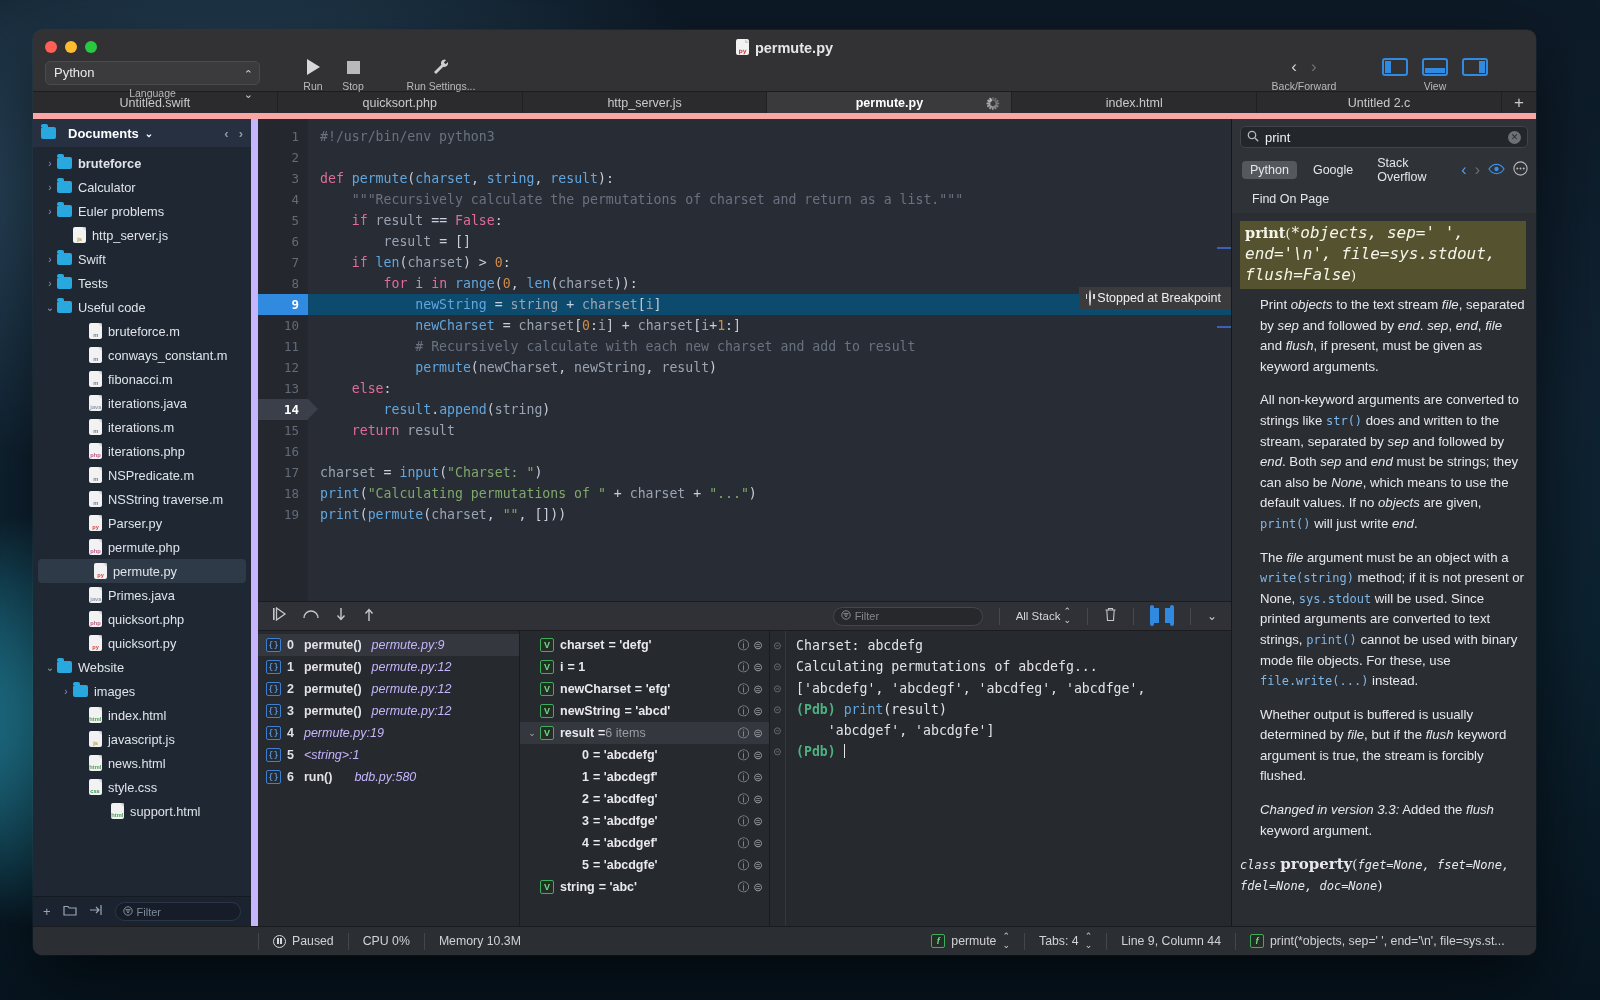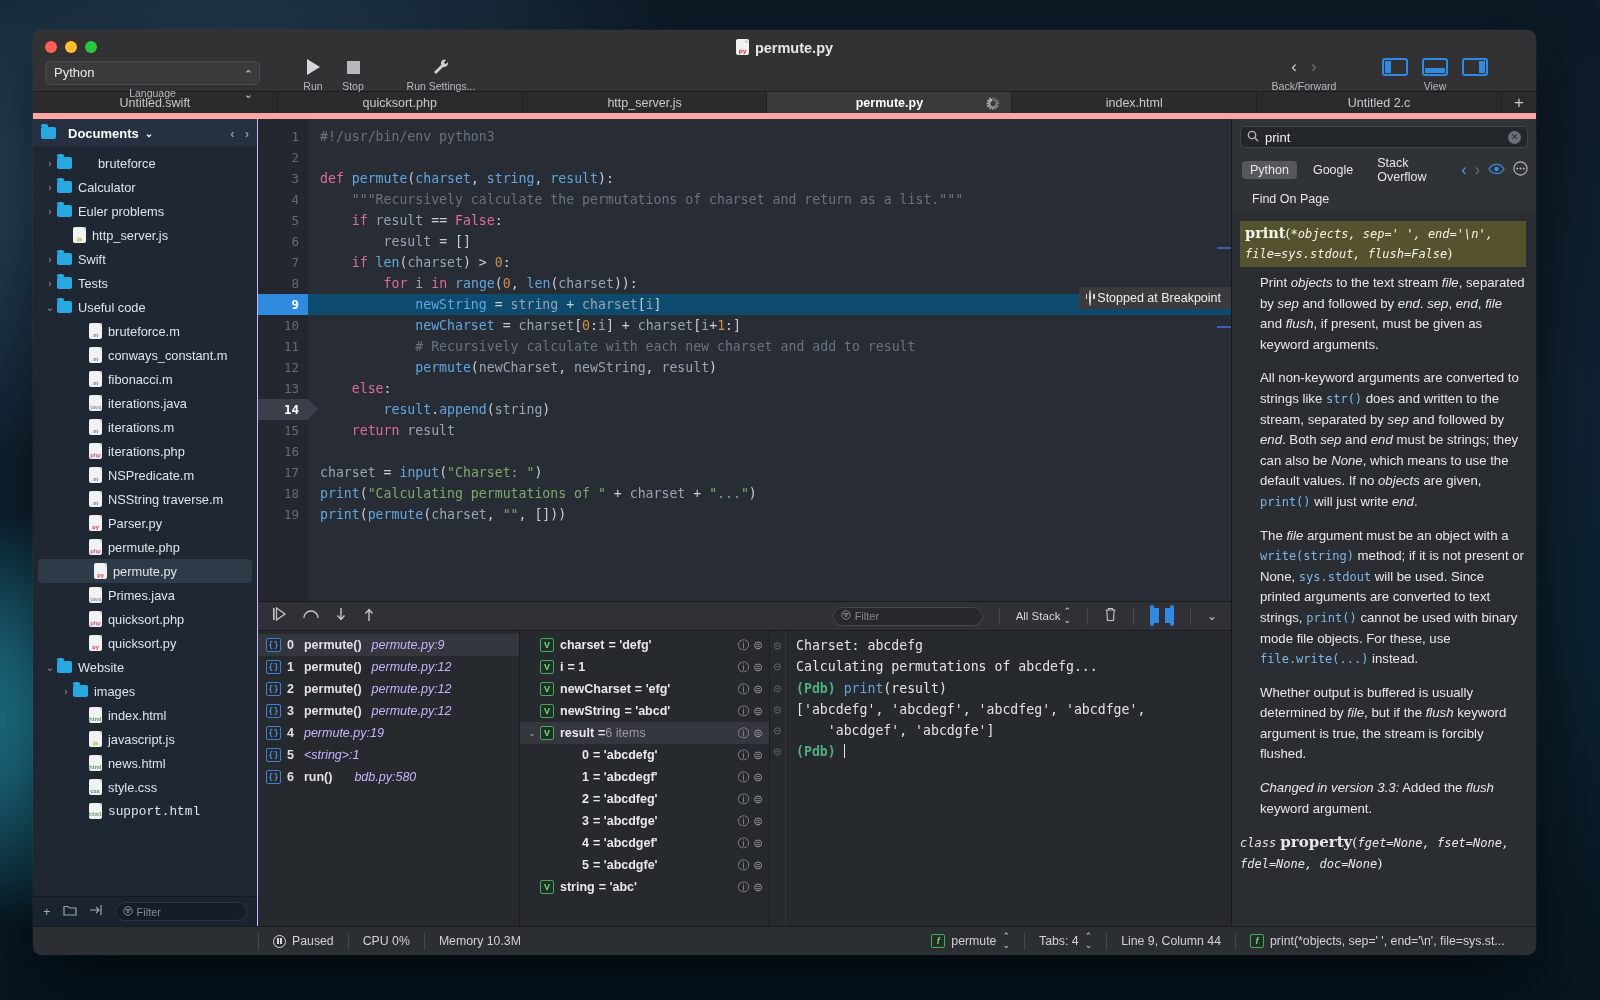--- a/index.html
+++ b/index.html
@@ -52,21 +52,21 @@
   .tab{ flex:1; display:flex; align-items:center; justify-content:center; position:relative;
         font-size:12.5px; color:#c9c9cd; border-right:1px solid #202022; }
   .tab.active{ background:#3a3a3d; color:#fff; font-weight:bold; }
   .tab .spin{ position:absolute; right:12px; top:5px; }
   .tabplus{ width:34px; display:flex; align-items:center; justify-content:center;
             color:#c9c9cd; font-size:17px; }
   
   .body{ flex:1; display:flex; min-height:0; }
   
   .sidebar{ width:225px; background:#1f2733; display:flex; flex-direction:column;
-            border-right:1px solid #c4b5fd; flex:0 0 auto; }
+            border-right:7px solid #c4b5fd; flex:0 0 auto; }
   .sbhead{ height:28px; display:flex; align-items:center; padding:0 8px; gap:6px;
            background:#263040; color:#fff; font-size:13px; font-weight:bold; }
   .sbhead .nav{ margin-left:auto; display:flex; gap:10px; color:#8c99a8; font-size:13px;}
   .tree{ flex:1; overflow:hidden; padding-top:4px; }
   .row{ height:24px; display:flex; align-items:center; font-size:12.8px; color:#dfe4ea; }
   .row.sel{ background:#2e3a48; border-radius:4px; margin:0 5px; }
   .tw{ width:14px; text-align:center; color:#8c99a8; font-size:10px; flex:0 0 14px;}
   .fld{ width:15px; height:12px; background:#29a8e0; border-radius:2px; position:relative; flex:0 0 15px; margin-right:6px;}
   .fld:before{content:"";position:absolute;left:0;top:-3px;width:7px;height:3px;background:#29a8e0;border-radius:2px 2px 0 0;}
   .doc{ width:13px; height:16px; background:#f2f2f2; border-radius:2px; flex:0 0 13px; margin-right:6px;
@@ -145,21 +145,21 @@
                  font-family:"Liberation Sans",sans-serif;}
   .xbtn{ width:13px;height:13px;border-radius:50%;background:#6c7077;color:#2a2d31;font-size:9px;
          display:flex;align-items:center;justify-content:center;}
   .srow2{ display:flex; align-items:center; gap:8px; margin-top:6px; padding-left:2px;}
   .chip{ font-size:12.5px; color:#e6e6ea; padding:2px 8px; border-radius:4px;}
   .chip.on{ background:#55585d; }
   .docbody{ flex:1; overflow:hidden; padding:8px 10px 0 8px; color:#e8e8ec; font-size:13.2px; line-height:20.6px;}
   .sig{ background:#55532f; color:#f4f4e9; padding:2px 5px 3px; font-family:"DejaVu Serif",serif;
         font-size:13px; line-height:20px; display:block;}
   .sig b{ font-size:14.5px;}
-  .sig i{ font-style:italic; font-family:"DejaVu Sans Mono",monospace; font-size:12px;}
+  .sig i{ font-style:italic; font-family:"DejaVu Sans Mono",monospace; font-size:16px;}
   .docbody p{ margin:0 0 13px 0; padding-left:20px;}
   .docbody code{ font-family:"DejaVu Sans Mono",monospace; font-size:12px; color:#7eb6e8;}
   .docbody em{ font-style:italic;}
   .docbody .cls{ font-family:"DejaVu Serif",serif; padding-left:0;}
   .docbody .cls b{font-size:15px;}
   .docbody .cls i{font-style:italic;font-family:"DejaVu Sans Mono",monospace;font-size:12px;}
   
   .status{ height:29px; background:#2b2e33; border-top:1px solid #1a1b1e; display:flex;
            align-items:center; flex:0 0 auto; color:#d2d2d6; font-size:12.3px;}
   .status .seg{ padding:0 14px; display:flex; align-items:center; gap:6px; height:100%;}
@@ -295,21 +295,21 @@
         <span style="font-size:10px;">⌄</span>
         <span class="nav">
           <span>‹</span>
           <span>›</span>
         </span>
       </div>
       <div class="tree" id="tree">
           <div class="row" style="padding-left: 10px;">
             <span class="tw">›</span>
             <span class="fld"></span>
-            <span style="font-weight: normal; margin-left: 20px;">bruteforce</span>
+            <span style="font-weight: bold;">bruteforce</span>
           </div>
           <div class="row" style="padding-left: 10px;">
             <span class="tw">›</span>
             <span class="fld"></span>
             <span style="font-weight: normal;">Calculator</span>
           </div>
           <div class="row" style="padding-left: 10px;">
             <span class="tw">›</span>
             <span class="fld"></span>
             <span style="font-weight: normal;">Euler problems</span>
@@ -465,21 +465,21 @@
             </span>
             <span>news.html</span>
           </div>
           <div class="row" style="padding-left: 42px;">
             <span class="tw"></span>
             <span class="doc css">
               <span>css</span>
             </span>
             <span>style.css</span>
           </div>
-          <div class="row" style="padding-left: 42px; font-family: Liberation Mono, monospace;">
+          <div class="row" style="padding-left: 64px;">
             <span class="tw"></span>
             <span class="doc html">
               <span>html</span>
             </span>
             <span>support.html</span>
           </div>
         </div>
       <div class="sbfoot">
         <span>+</span>
         <span>
@@ -755,21 +755,21 @@
           </div>
         <div class="console">
           <div class="congut" id="congut">
               <div>⊝</div>
               <div>⊝</div>
               <div>⊝</div>
               <div>⊝</div>
               <div>⊝</div>
               <div>⊝</div>
             </div>
-          <div class="conout" id="conout"><div>Charset: abcdefg</div><div>Calculating permutations of abcdefg...</div><div><span class="pdb">(Pdb)</span> <span style="color:#61a6df">print</span>(result)</div><div>['abcdefg', 'abcdegf', 'abcdfeg', 'abcdfge',</div><div>    'abcdgef', 'abcdgfe']</div><div><span class="pdb">(Pdb)</span> <span class="caret"></span></div></div>
+          <div class="conout" id="conout"><div>Charset: abcdefg</div><div>Calculating permutations of abcdefg...</div><div>['abcdefg', 'abcdegf', 'abcdfeg', 'abcdfge',</div><div><span class="pdb">(Pdb)</span> <span style="color:#61a6df">print</span>(result)</div><div>    'abcdgef', 'abcdgfe']</div><div><span class="pdb">(Pdb)</span> <span class="caret"></span></div></div>
         </div>
       </div>
     </div>
 
     <div class="docp">
       <div class="docsearch">
         <div class="sfield">
           <span>
             <svg width="12" height="12" viewBox="0 0 12 12">
                 <circle cx="5" cy="5" r="3.7" fill="none" stroke="#b9b9bd" stroke-width="1.3"></circle>

